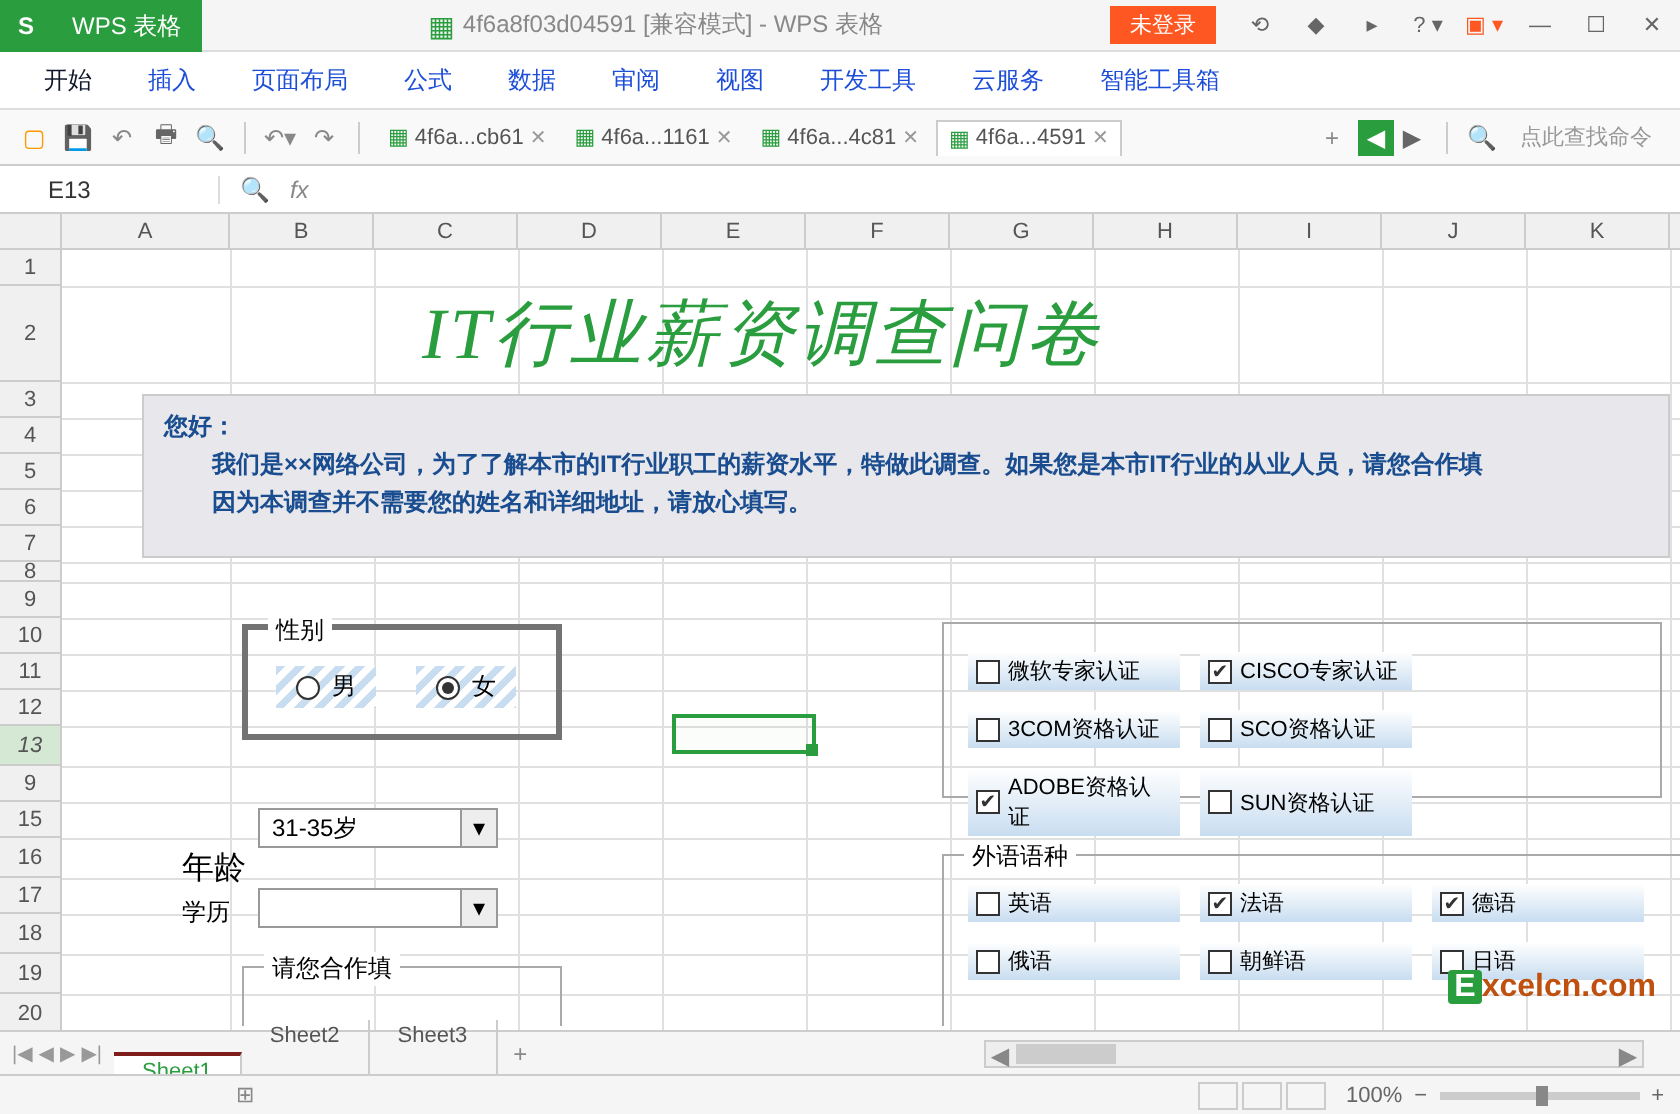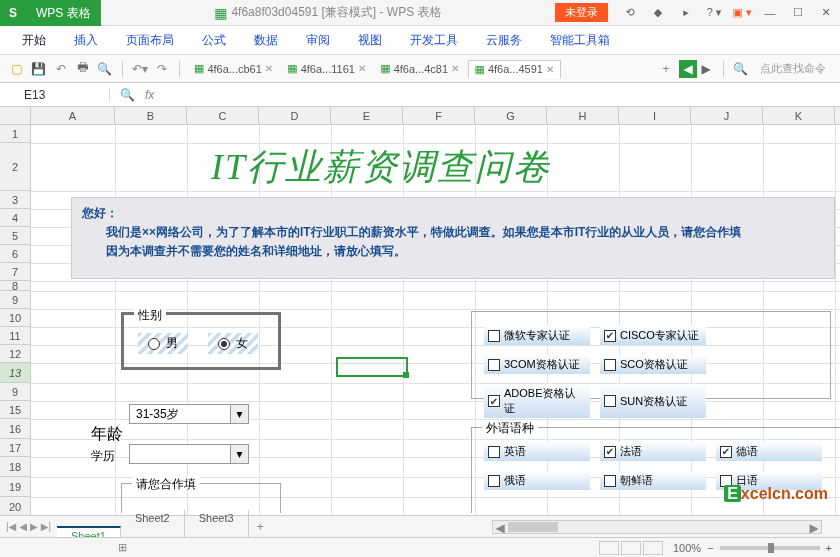--- a/index.html
+++ b/index.html
@@ -86,21 +86,21 @@
     .lang-legend { position: absolute; top: -8px; left: 10px; background: #fff; padding: 0 4px; font-size: 12px; }
     
     .watermark { position: absolute; right: 12px; bottom: 54px; font-size: 16px; font-weight: bold; z-index: 100; }
     .wm-e { background: #2a9d3e; color: #fff; padding: 0 3px; border-radius: 2px; }
     .wm-text { color: #c05010; }
     
     .sheet-tabs { position: absolute; bottom: 20px; left: 0; right: 0; height: 22px; display: flex; align-items: center; border-top: 1px solid #ccc; background: #f5f5f5; }
     .tab-nav2 { display: flex; padding: 0 6px; gap: 3px; }
     .tab-nav2 span { color: #999; cursor: pointer; font-size: 10px; }
     .sheet-tab { padding: 2px 14px; cursor: pointer; font-size: 11px; color: #555; border-right: 1px solid #ccc; }
-    .sheet-tab.active { background: #fff; color: #2a9d3e; border-top: 2px solid #0c4a6e; margin-top: 16px; }
+    .sheet-tab.active { background: #fff; color: #2a9d3e; border-top: 2px solid #7f1d1d; margin-top: 16px; }
     .sheet-add { padding: 0 8px; cursor: pointer; color: #888; }
     .hscroll-area { flex: 1; display: flex; align-items: center; justify-content: flex-end; padding-right: 18px; }
     .hscroll { width: 330px; height: 14px; background: #eee; border: 1px solid #ccc; display: flex; }
     .hscroll-thumb { width: 50px; background: #ccc; margin: 1px; }
     
     .statusbar { position: absolute; bottom: 0; left: 0; right: 0; height: 20px; display: flex; align-items: center; border-top: 1px solid #ccc; background: #f5f5f5; padding: 0 8px; font-size: 11px; color: #666; }
     .status-spacer { flex: 1; }
     .view-btns { display: flex; gap: 2px; margin-right: 10px; }
     .view-btn { width: 20px; height: 14px; border: 1px solid #ccc; cursor: pointer; }
     .zoom { display: flex; align-items: center; gap: 6px; }

